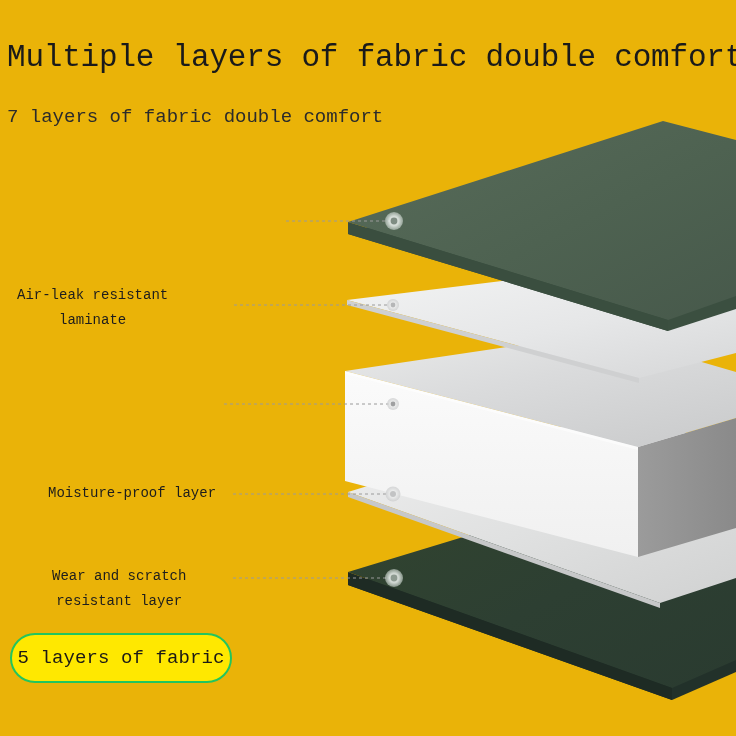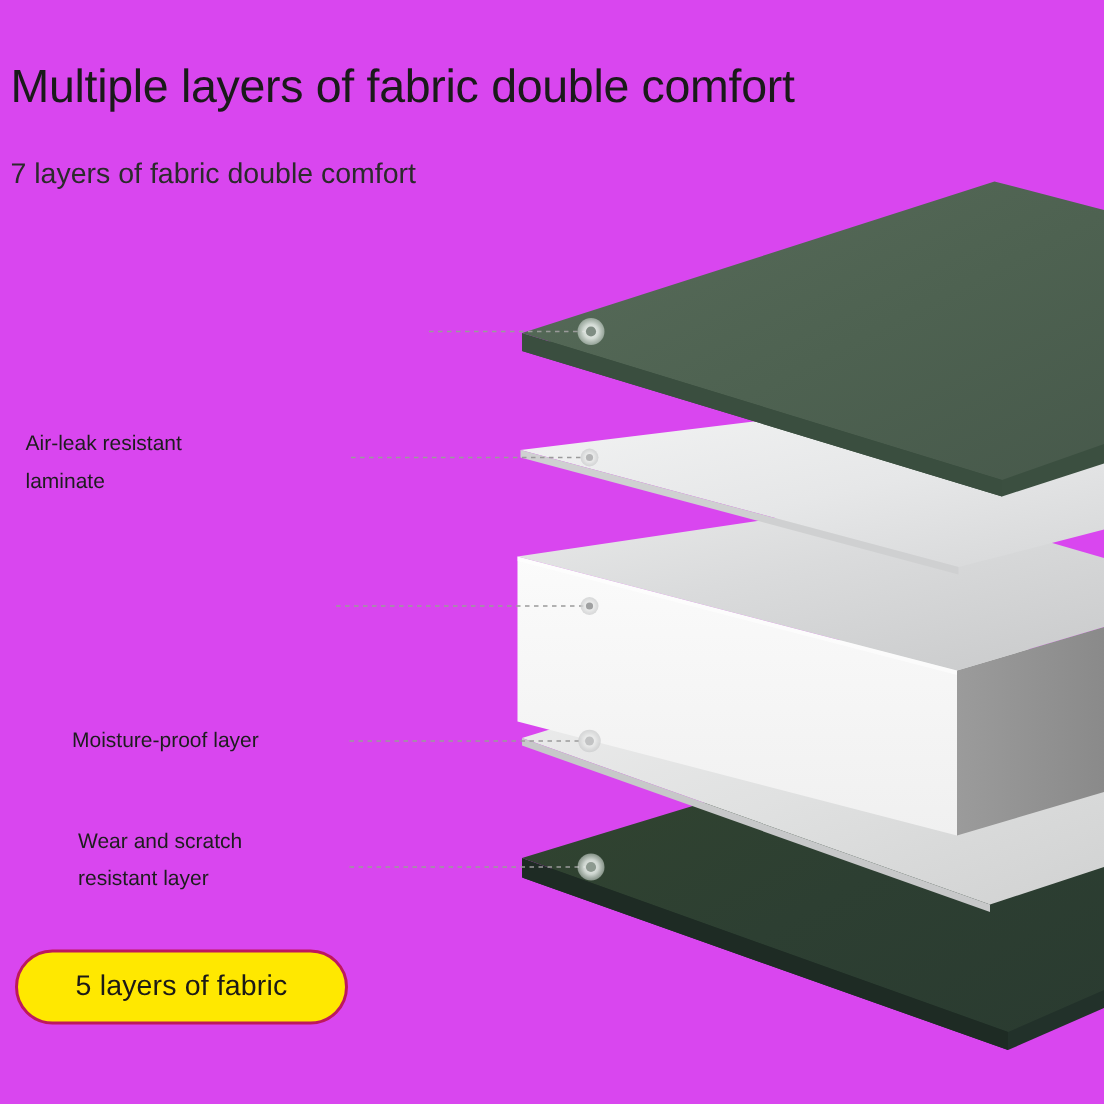--- a/index.html
+++ b/index.html
@@ -4,23 +4,24 @@
 <style>
   html, body {
     margin: 0;
     padding: 0;
     background: #ffffff;
   }
   #page {
     position: relative;
     width: 736px;
     height: 736px;
-    background: #d946ef;
+    background: #eab308;
     overflow: hidden;
-    font-family: Liberation Sans, sans-serif;
+    font-family: Liberation Mono, monospace;
+    text-align: center;
   }
 
   
   .title {
     position: absolute;
     left: 7px;
     top: 38px;
     font-size: 31px;
     line-height: 40px;
     font-weight: 400;
@@ -53,30 +54,30 @@
     position: absolute;
     font-size: 14px;
     line-height: 25px;
     color: #1d1d1d;
     white-space: pre-line;
   }
   .c1 { left: 16px;  top: 206px; font-size: 19px; }
   .c2 { left: 17px;  top: 283px; }
   .c3 { left: 16px;  top: 391px; }
   .c4 { left: 48px;  top: 481px; }
-  .c5 { left: 52px;  top: 548px; }
+  .c5 { left: 52px;  top: 564px; }
 
   
   .pill {
     position: absolute;
     left: 10px;
     top: 633px;
     width: 222px;
     height: 50px;
-    border: 2px solid #be185d;
+    border: 2px solid #22c55e;
     border-radius: 26px;
     background: #ffe800;
     box-sizing: border-box;
     display: flex;
     align-items: center;
     justify-content: center;
   }
   .pill-label {
     font-size: 19px;
     color: #1c1a16;

